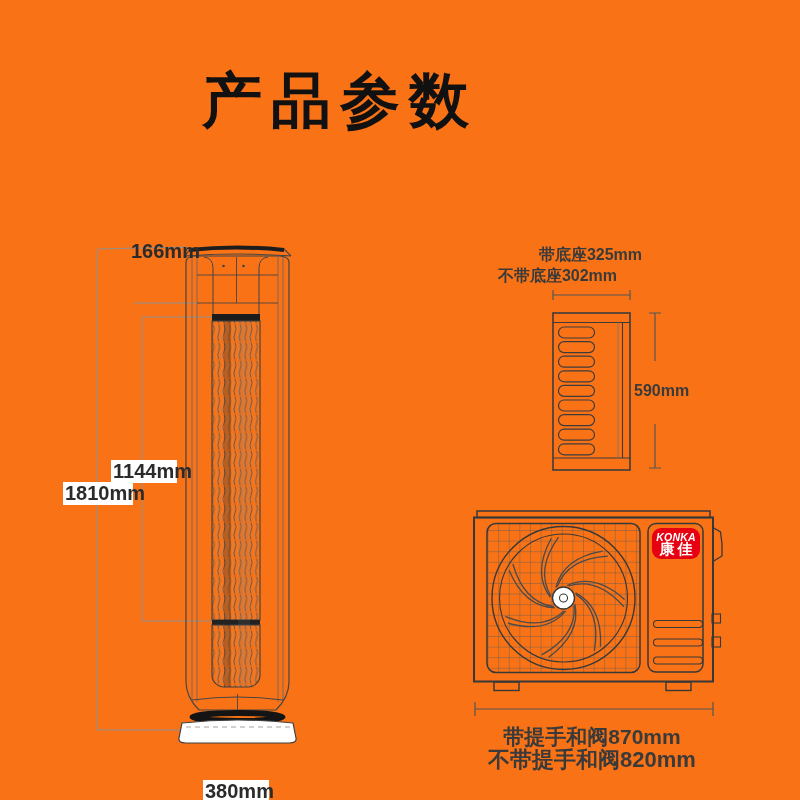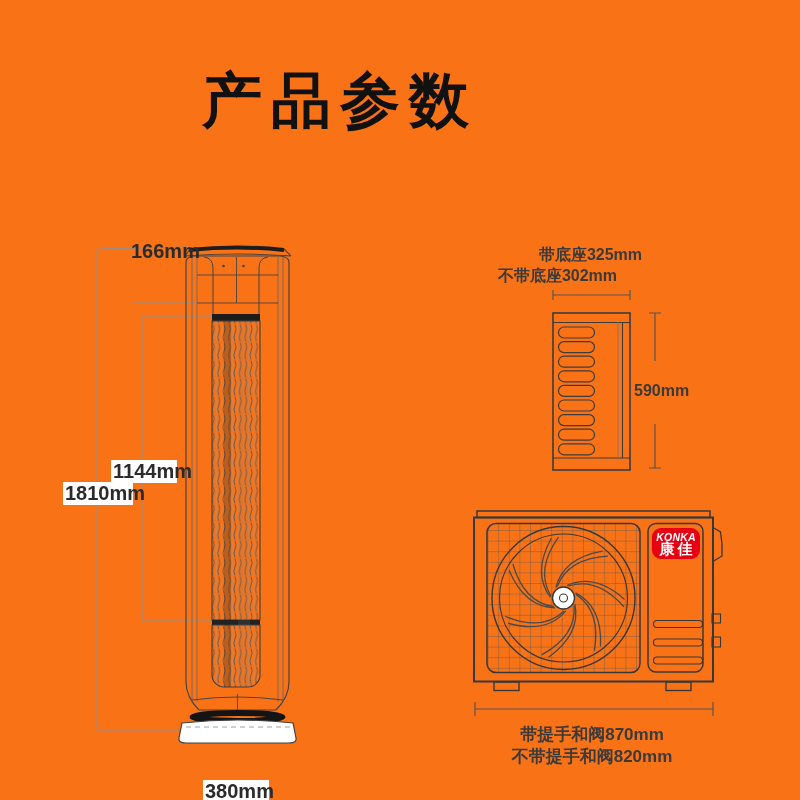--- a/index.html
+++ b/index.html
@@ -150,21 +150,21 @@
 
   <div class="lbl dim-b" style="left:131px;top:240px;">166mm</div>
   <div class="lbl dim-b ctr wbg" style="left:63px;top:482px;width:66px;">1810mm</div>
   <div class="lbl dim-b ctr wbg" style="left:111px;top:460px;width:62px;">1144mm</div>
   <div class="lbl dim-b ctr wbg" style="left:203px;top:733px;width:62px;margin-top:47px;">380mm</div>
 
   <div class="lbl dim-m ctr" style="left:513px;top:245px;width:155px;">带底座325mm</div>
   <div class="lbl dim-m ctr" style="left:480px;top:266px;width:155px;">不带底座302mm</div>
   <div class="lbl dim-m" style="left:634px;top:382px;">590mm</div>
 
-  <div class="lbl dim-m ctr" style="left:478px;top:723px;width:228px;font-size:17px;">带提手和阀870mm</div>
-  <div class="lbl dim-m ctr" style="left:478px;top:745px;width:228px;font-size:17px;">不带提手和阀820mm</div>
+  <div class="lbl dim-m ctr" style="left:478px;top:723px;width:228px;font-size:21px;">带提手和阀870mm</div>
+  <div class="lbl dim-m ctr" style="left:478px;top:745px;width:228px;font-size:22px;">不带提手和阀820mm</div>
 
   <div class="logo">
     <span class="lat">KONKA</span>
     <span class="chn">康佳</span>
   </div>
 
 </div>
 
 </body></html>

